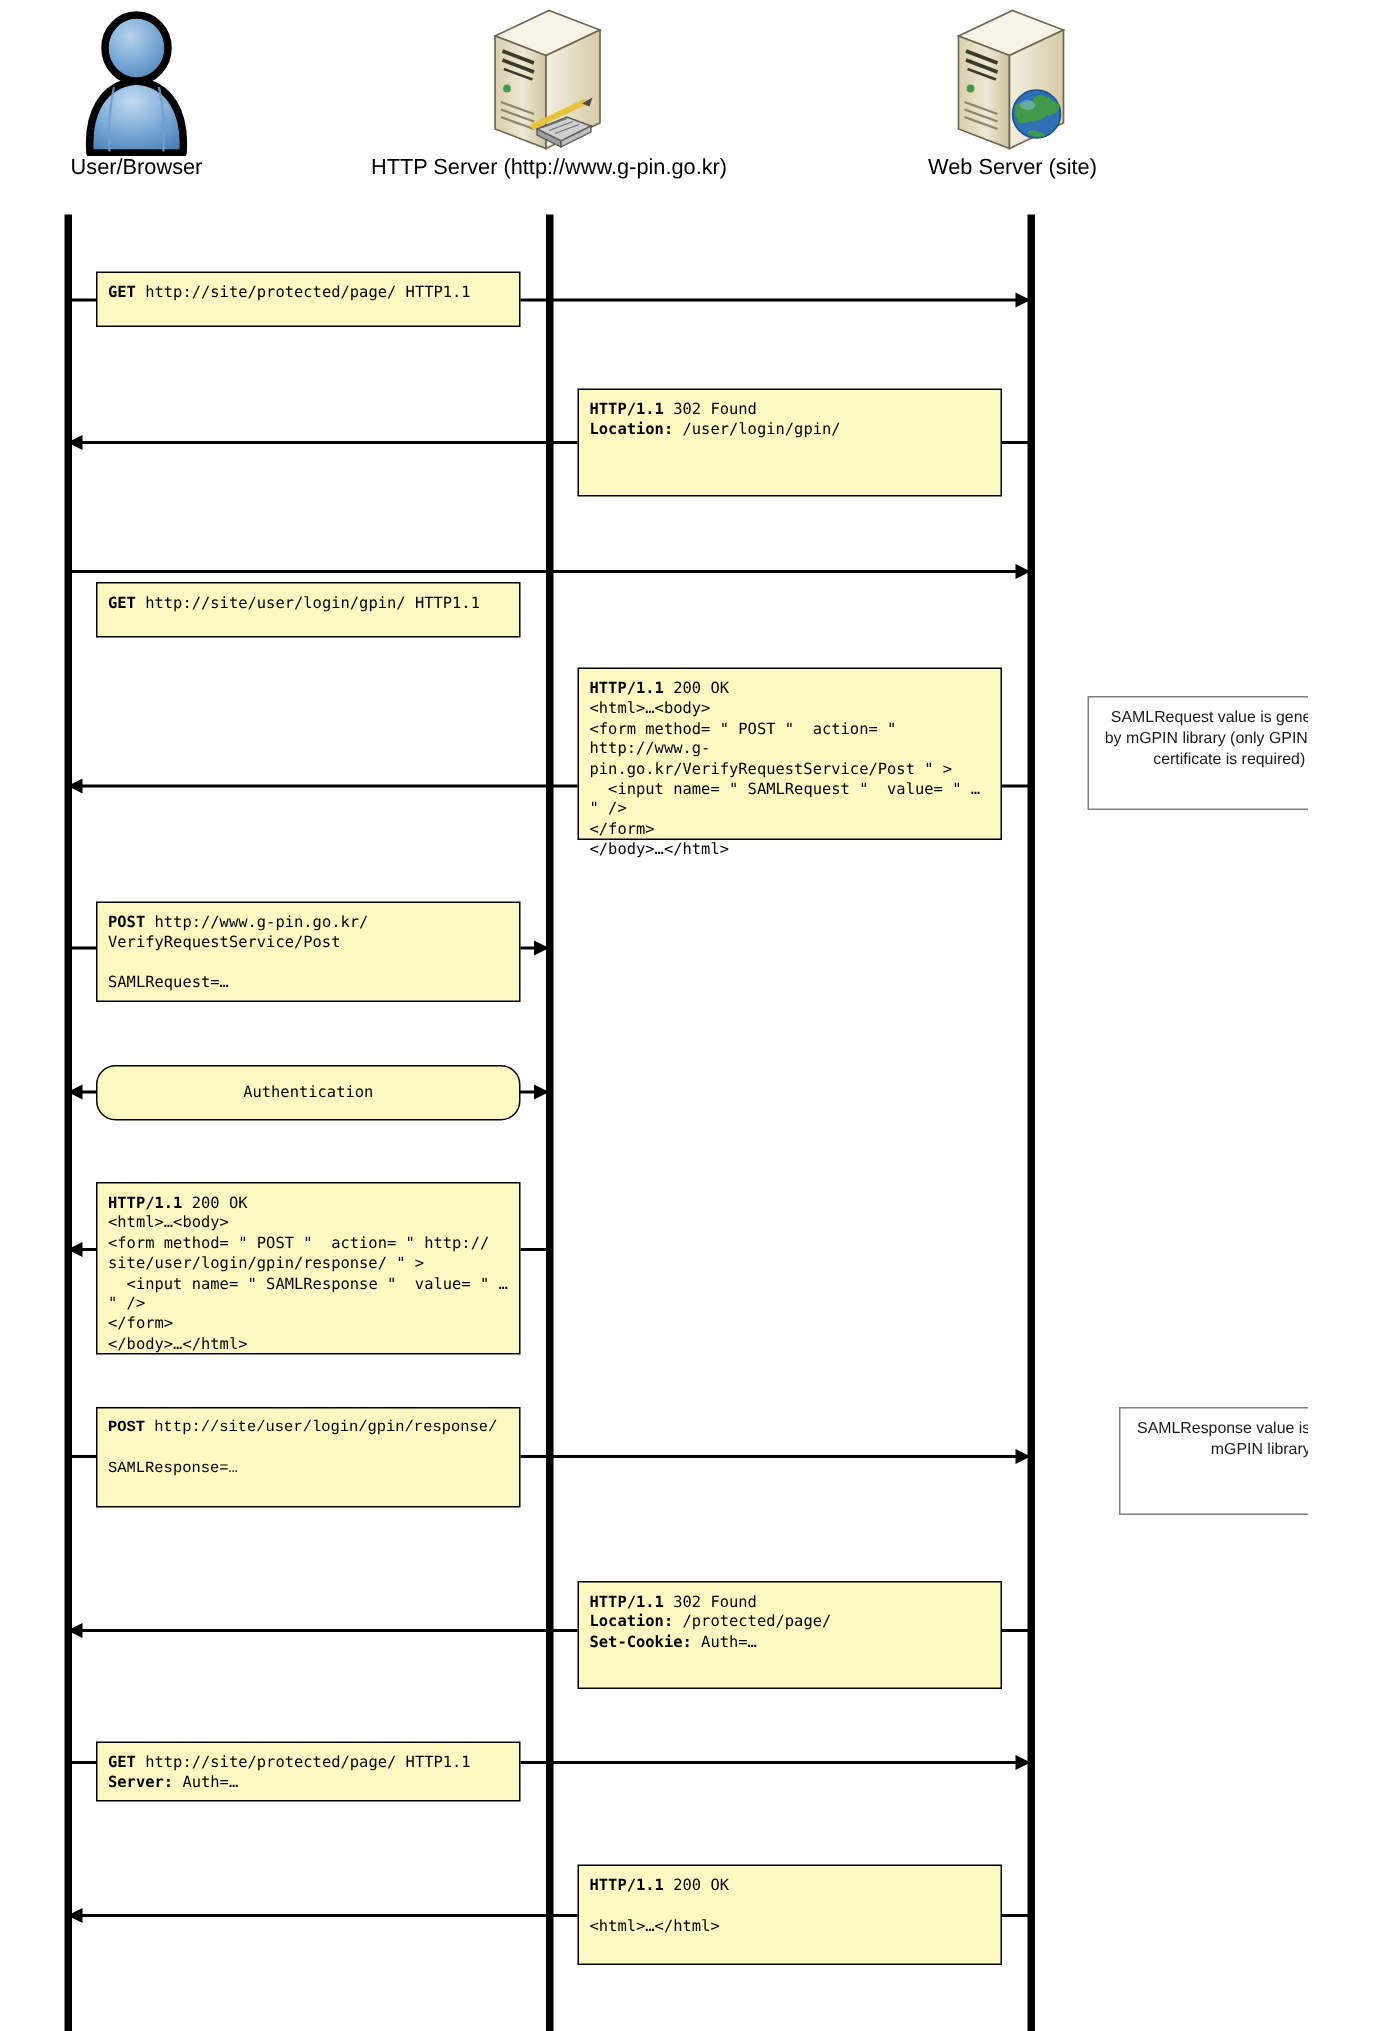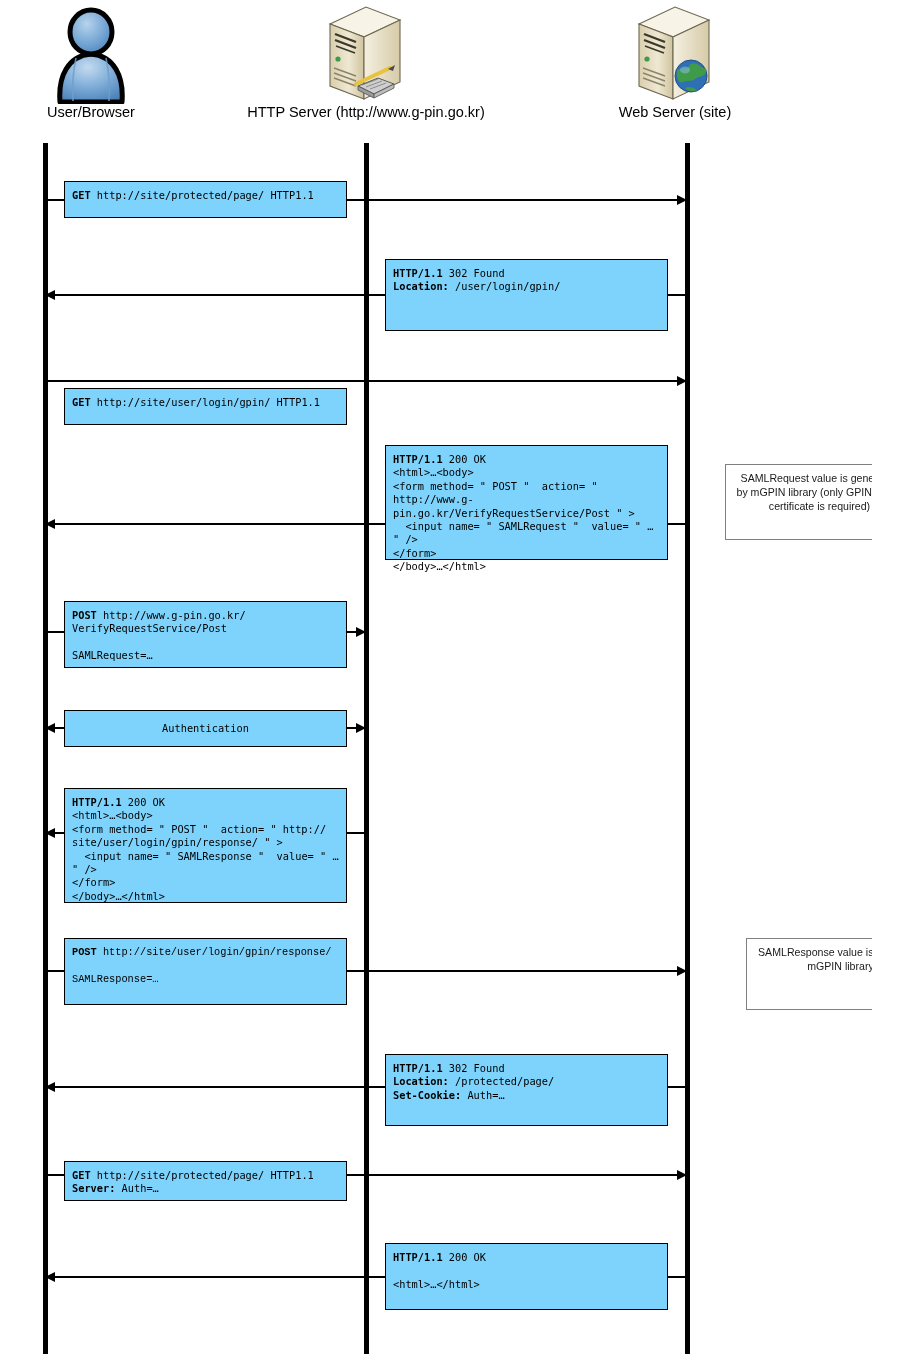--- a/index.html
+++ b/index.html
@@ -38,35 +38,36 @@
     position: absolute;
     width: 5px;
     background: #000000;
   }
 
   
   .msgbox {
     position: absolute;
     box-sizing: border-box;
     border: 1.6px solid #000000;
-    background: #7dd3fc;
+    background: #fef9c3;
     font-family: "DejaVu Sans Mono", monospace;
     font-size: 10.3px;
     line-height: 13.4px;
     color: #000000;
     padding: 7px 6px 7px 7px;
     white-space: pre-wrap;
     z-index: 4;
   }
   .msgbox.center {
     text-align: center;
     display: flex;
     align-items: center;
     justify-content: center;
     padding: 4px;
+    border-radius: 13px;
   }
   .msgbox b {
     font-weight: bold;
   }
 
   
   .notebox {
     position: absolute;
     box-sizing: border-box;
     border: 1.4px solid #7f7f7f;

